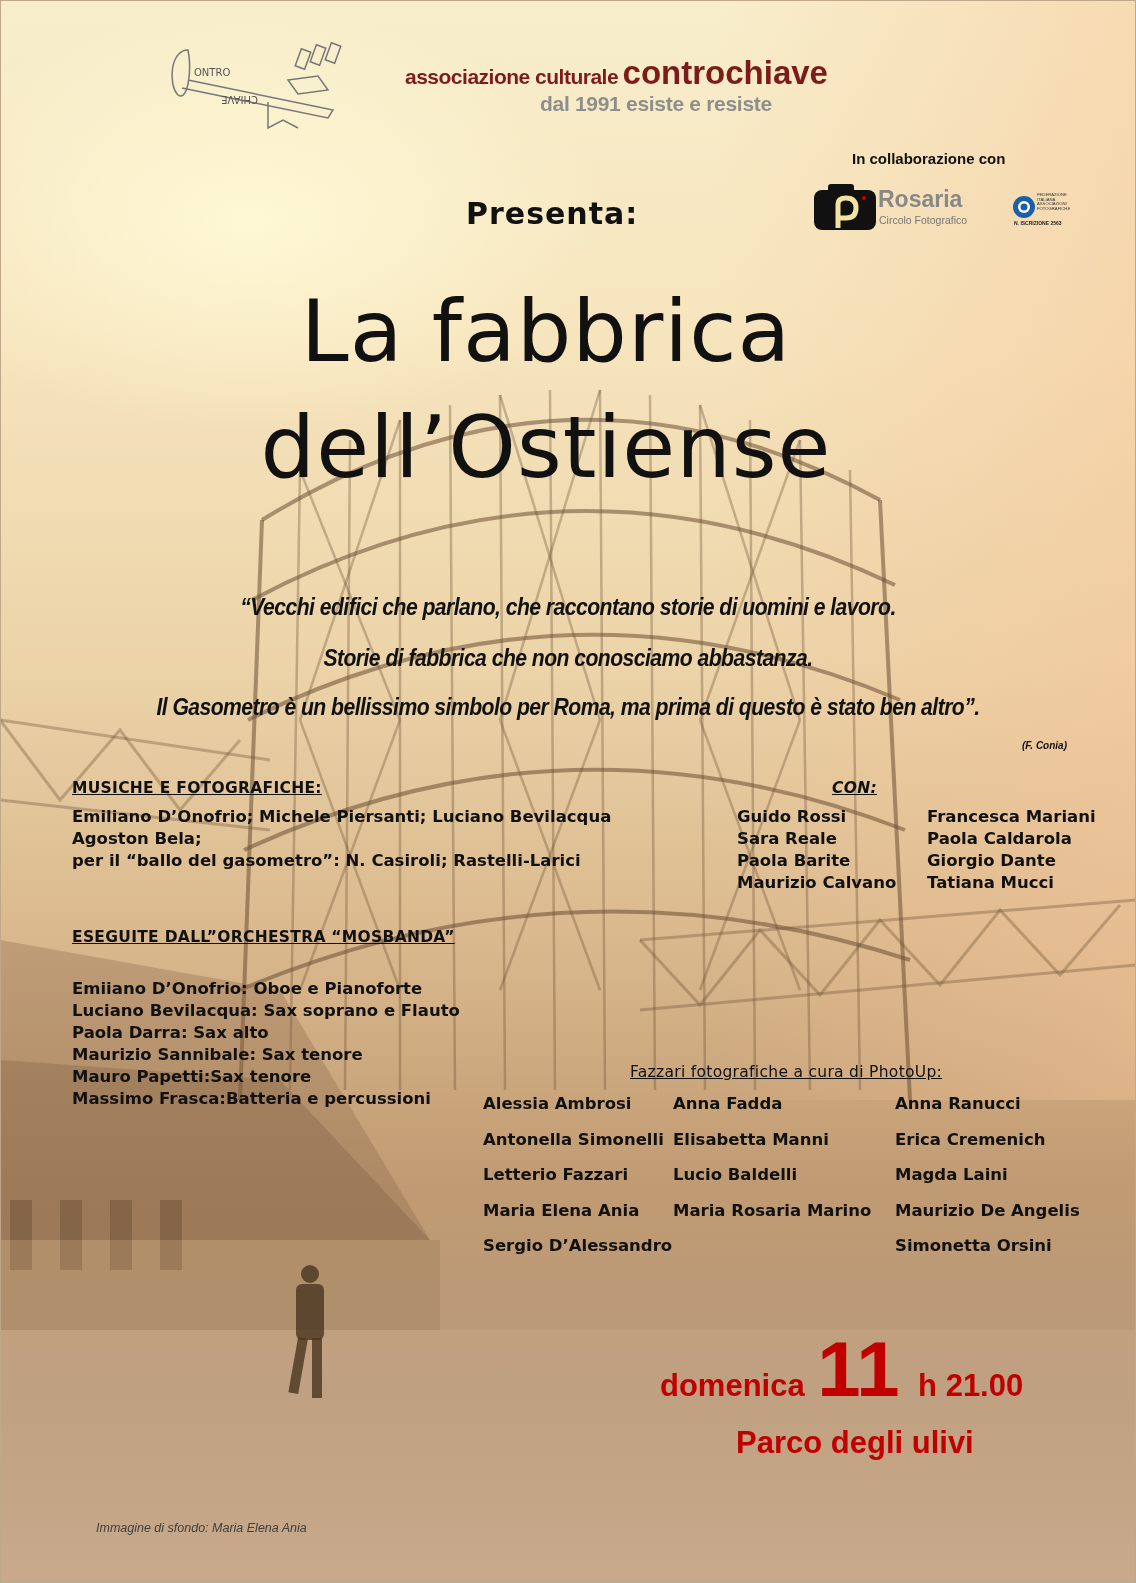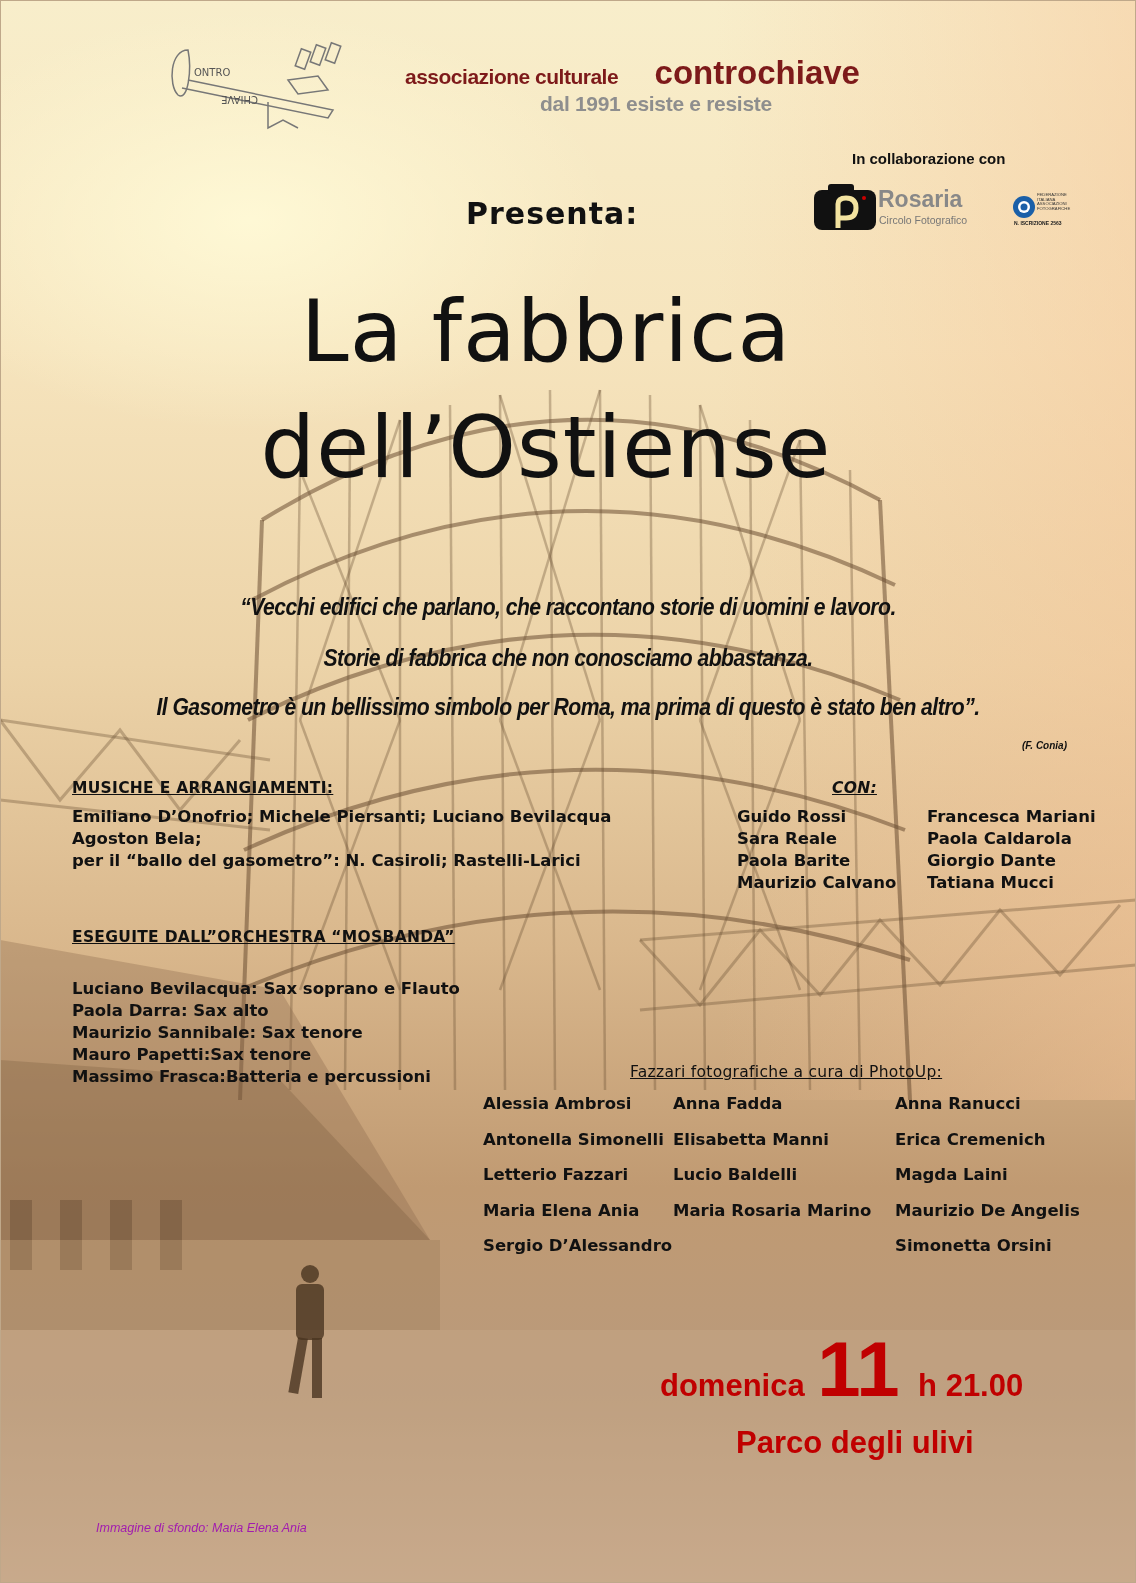--- a/index.html
+++ b/index.html
@@ -12,21 +12,21 @@
   .frame{position:absolute;inset:0;border:1px solid #bfa88a;box-sizing:border-box;pointer-events:none;}
   .right-glow{position:absolute;right:0;top:0;width:420px;height:1100px;
     background:linear-gradient(90deg,rgba(248,200,160,0) 0%,rgba(245,195,150,0.45) 100%);}
   
   svg.bg{position:absolute;left:0;top:0;}
   .abs{position:absolute;}
   .comic{font-family:"DejaVu Sans",sans-serif;}
   .logo-key{left:168px;top:40px;width:185px;height:90px;}
   .assoc{left:405px;top:54px;font-family:"Liberation Sans",sans-serif;color:#7d1a1a;font-weight:bold;white-space:nowrap;}
   .assoc .small{font-size:21px;letter-spacing:-0.5px;}
-  .assoc .big{font-size:33px;letter-spacing:0px;margin-left:32px;}
+  .assoc .big{font-size:33px;letter-spacing:0px;}
   .since{left:540px;top:92px;font-family:"Liberation Sans",sans-serif;font-weight:bold;font-size:21px;color:#8e8e8e;letter-spacing:-0.3px;}
   .collab{left:852px;top:150px;font-family:"Liberation Sans",sans-serif;font-weight:bold;font-size:15px;color:#111;text-align:center;}
   .photoup{left:812px;top:182px;width:170px;height:50px;}
   .fiaf{left:1012px;top:193px;width:70px;height:35px;}
   .presenta{left:466px;top:196px;font-size:30px;font-weight:bold;letter-spacing:1px;}
   .title{left:0;width:1092px;text-align:center;font-size:86px;line-height:1;letter-spacing:1px;}
   .t1{top:288px;}
   .t2{top:404px;}
   .quote{left:0;width:1136px;text-align:center;font-family:"Liberation Sans",sans-serif;font-style:italic;font-weight:bold;font-size:23px;letter-spacing:-0.6px;transform:scaleX(0.92);}
   .q1{top:594px;} .q2{top:645px;} .q3{top:694px;}
@@ -164,41 +164,42 @@
 <div class="abs presenta comic">Presenta:</div>
 
 <div class="abs title t1 comic">La fabbrica</div>
 <div class="abs title t2 comic">dell’Ostiense</div>
 
 <div class="abs quote q1">“Vecchi edifici che parlano, che raccontano storie di uomini e lavoro.</div>
 <div class="abs quote q2">Storie di fabbrica che non conosciamo abbastanza.</div>
 <div class="abs quote q3">Il Gasometro è un bellissimo simbolo per Roma, ma prima di questo è stato ben altro”.</div>
 <div class="abs attrib">(F. Conia)</div>
 
-<div class="abs hdr comic" style="left:72px;top:779px;">MUSICHE E ARRANGIAMENTI:</div>
+<div class="abs hdr comic" style="left:72px;top:779px;">MUSICHE E FOTOGRAFICHE:</div>
 <div class="abs txt comic" style="left:72px;top:806px;">
   <div>Emiliano D’Onofrio; Michele Piersanti; Luciano Bevilacqua</div>
   <div>Agoston Bela;</div>
   <div>per il “ballo del gasometro”: N. Casiroli; Rastelli-Larici</div>
 </div>
 
 <div class="abs hdr comic" style="left:832px;top:779px;font-style:italic;">CON:</div>
 <div class="abs cast txt comic">
   <span>Guido Rossi</span>
   <span>Francesca Mariani</span>
   <span>Sara Reale</span>
   <span>Paola Caldarola</span>
   <span>Paola Barite</span>
   <span>Giorgio Dante</span>
   <span>Maurizio Calvano</span>
   <span>Tatiana Mucci</span>
 </div>
 
 <div class="abs hdr comic" style="left:72px;top:928px;">ESEGUITE DALL”ORCHESTRA “MOSBANDA”</div>
 <div class="abs txt comic" style="left:72px;top:978px;">
+  <div>Emiiano D’Onofrio: Oboe e Pianoforte</div>
   <div>Luciano Bevilacqua: Sax soprano e Flauto</div>
   <div>Paola Darra: Sax alto</div>
   <div>Maurizio Sannibale: Sax tenore</div>
   <div>Mauro Papetti:Sax tenore</div>
   <div>Massimo Frasca:Batteria e percussioni</div>
 </div>
 
 <div class="abs hdr comic" style="left:630px;top:1063px;font-weight:normal;">Fazzari fotografiche a cura di PhotoUp:</div>
 <div class="abs photo-grid comic">
   <span>Alessia Ambrosi</span>
@@ -218,13 +219,13 @@
   <span>Simonetta Orsini</span>
 </div>
 
 <div class="abs red" style="left:660px;top:1330px;white-space:nowrap;">
   <span style="font-size:31px;">domenica</span>
   <span style="font-size:78px;line-height:1;margin:0 14px 0 8px;">11</span>
   <span style="font-size:31px;">h 21.00</span>
 </div>
 <div class="abs red" style="left:736px;top:1425px;font-size:31px;">Parco degli ulivi</div>
 
-<div class="abs" style="left:96px;top:1521px;font-family:'Liberation Sans',sans-serif;font-style:italic;font-size:12.5px;color:#a21caf;">Immagine di sfondo: Maria Elena Ania</div>
+<div class="abs" style="left:96px;top:1521px;font-family:'Liberation Sans',sans-serif;font-style:italic;font-size:12.5px;color:#404040;">Immagine di sfondo: Maria Elena Ania</div>
 
 </body></html>

